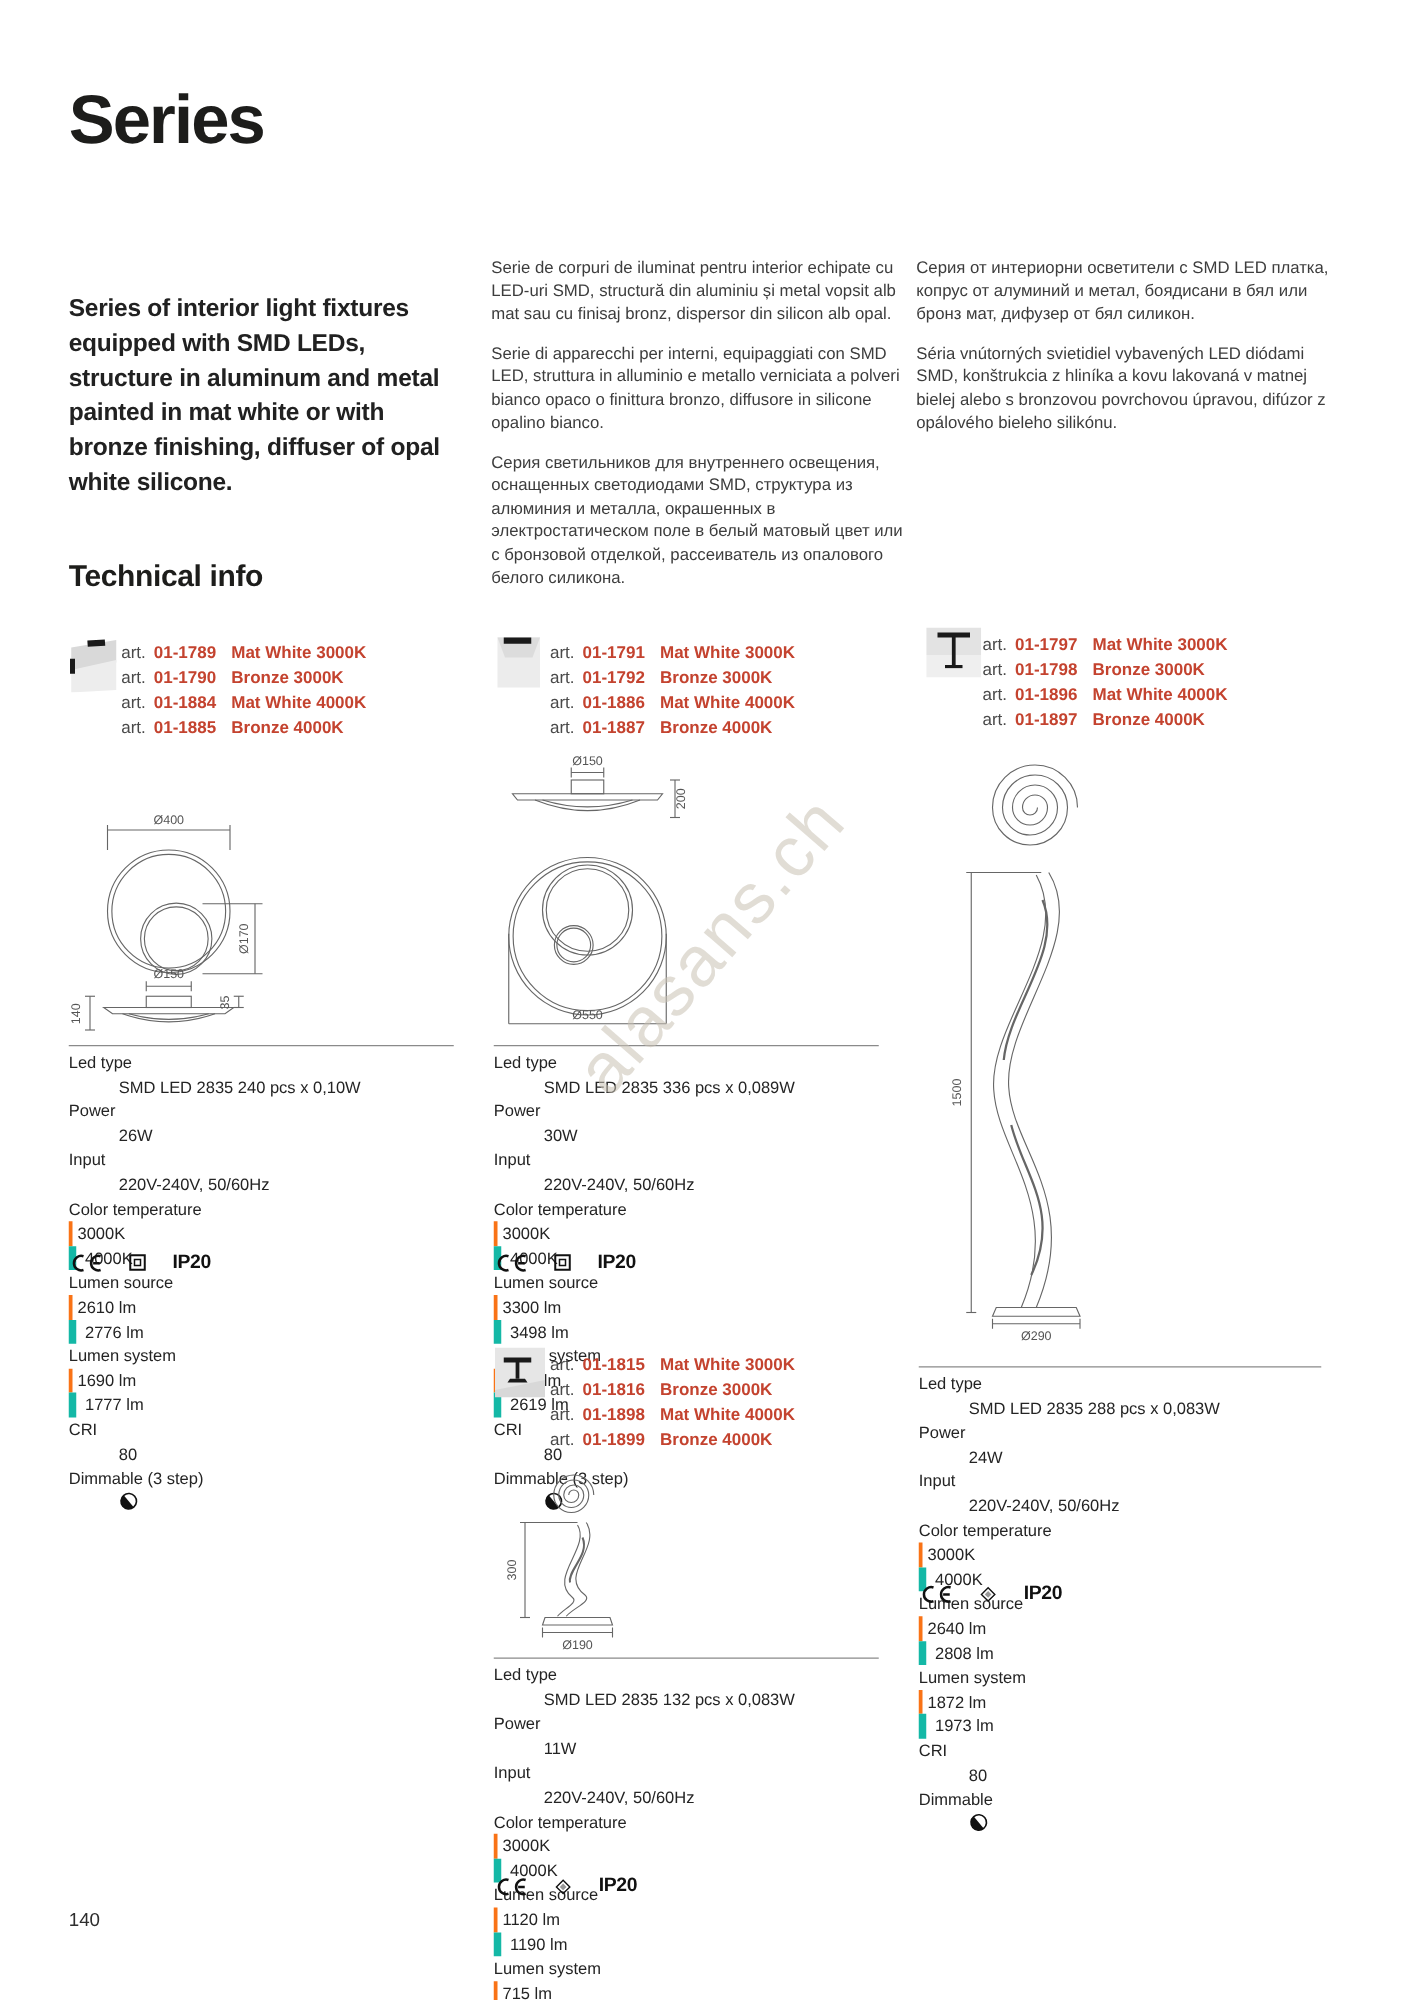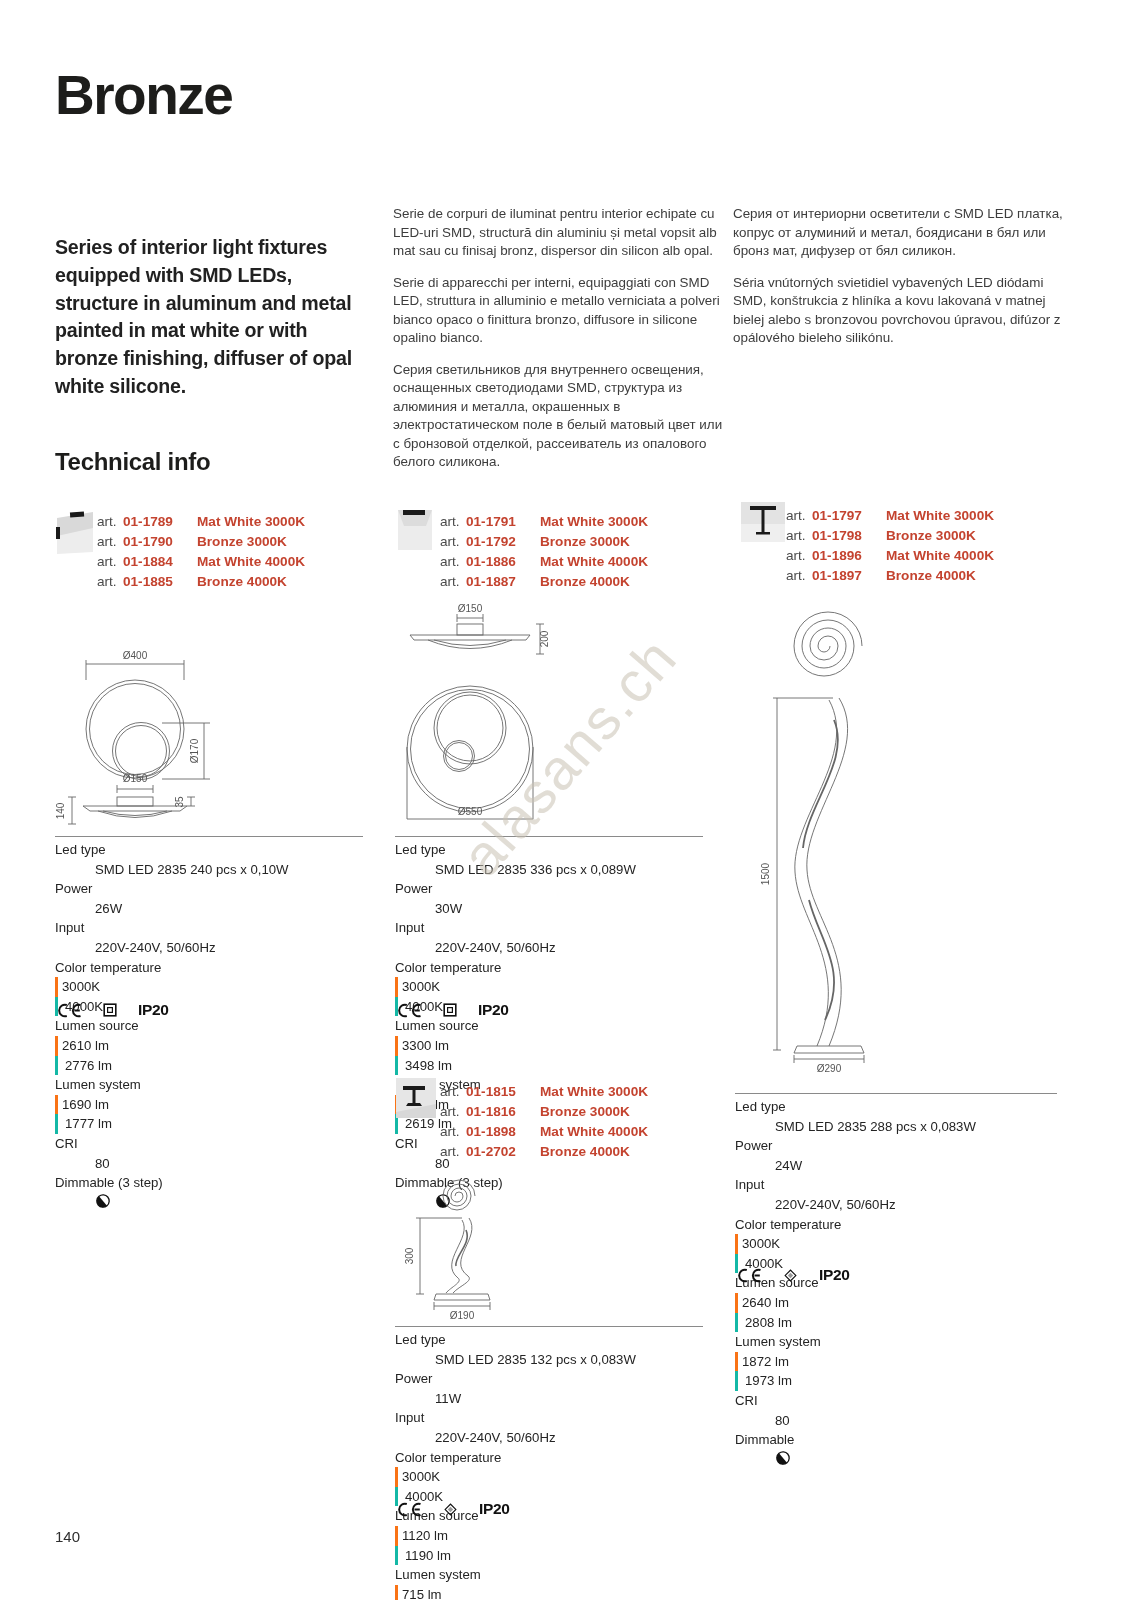--- a/index.html
+++ b/index.html
@@ -6,44 +6,44 @@
   .page{position:relative;width:1131px;height:1600px;background:#fff;overflow:hidden;
         font-family:"Liberation Sans",sans-serif;color:#1d1d1b;--red:#c4432f;}
   .abs{position:absolute;}
   .title{font-size:55px;font-weight:700;letter-spacing:-1.5px;line-height:1;}
   .intro-en{font-size:19.6px;font-weight:700;line-height:1.42;letter-spacing:-0.2px;color:#212121;margin-top:34px;}
   .icol p{font-size:13.4px;line-height:1.38;color:#3d3d3d;margin:0 0 13px 0;}
   .tech{font-size:24px;font-weight:700;letter-spacing:-0.3px;}
   .artrow{display:flex;align-items:baseline;line-height:20px;font-size:13.6px;white-space:nowrap;}
   .artp{color:#4a4a4a;width:26px;flex:none;}
   .artc{color:var(--red);font-weight:700;width:58px;flex:none;}
-  .artf{color:var(--red);font-weight:700;margin-left:16px;}
+  .artf{color:var(--red);font-weight:700;margin-left:4px;}
   .spec{border-top:1px solid #8a8a8a;padding-top:3px;font-size:13.2px;color:#242424;}
   .srow{display:flex;line-height:19.6px;align-items:stretch;flex-direction:column;}
   .slab{width:122px;flex:none;}
   .sval{flex:1;display:flex;align-items:center;margin-left:40px;}
   .sv1{width:80px;flex:none;border-left:3px solid #f97316;padding-left:4px;}
-  .sv2{flex:1;border-left:3px solid #14b8a6;padding-left:7px;}
+  .sv2{flex:1;border-left:6px solid #14b8a6;padding-left:7px;}
   .certs{display:flex;align-items:center;gap:21px;}
   .ipt{font-weight:700;font-size:15.5px;letter-spacing:-0.3px;color:#111;}
   .pagenum{font-size:15px;color:#2e2e2e;}
   .watermark{font-size:57px;letter-spacing:2px;color:#c9c2b4;opacity:0.55;
              transform:rotate(-49deg);transform-origin:0 0;white-space:nowrap;z-index:5;pointer-events:none;}
   svg.diag{overflow:visible;}
   svg.diag text{font-size:10px;fill:#555;stroke:none;font-family:"Liberation Sans",sans-serif;}
   svg.diag .ln{stroke:#666;stroke-width:0.9;fill:none;}
 </style>
 </head>
 <body>
 
 <div class="page">
 
   <div class="abs watermark" style="left:448px;top:845px;">alasans.ch</div>
 
-  <div class="abs title" style="left:55px;top:68px;">Bronze</div>
+  <div class="abs title" style="left:55px;top:68px;">Series</div>
 
   <div class="abs intro-en" style="left:55px;top:200px;width:315px;">Series of interior light fixtures equipped with SMD LEDs, structure in aluminum and metal painted in mat white or with bronze finishing, diffuser of opal white silicone.</div>
 
   <div class="abs icol" style="left:393px;top:205px;width:332px;">
     <p>Serie de corpuri de iluminat pentru interior echipate cu LED-uri SMD, structură din aluminiu și metal vopsit alb mat sau cu finisaj bronz, dispersor din silicon alb opal.</p>
     <p>Serie di apparecchi per interni, equipaggiati con SMD LED, struttura in alluminio e metallo verniciata a polveri bianco opaco o finittura bronzo, diffusore in silicone opalino bianco.</p>
     <p>Серия светильников для внутреннего освещения, оснащенных светодиодами SMD, структура из алюминия и металла, окрашенных в электростатическом поле в белый матовый цвет или с бронзовой отделкой, рассеиватель из опалового белого силикона.</p>
   </div>
 
   <div class="abs icol" style="left:733px;top:205px;width:338px;">
@@ -408,21 +408,21 @@
         <span class="artc">01-1816</span>
         <span class="artf">Bronze 3000K</span>
       </div>
     <div class="artrow">
         <span class="artp">art.</span>
         <span class="artc">01-1898</span>
         <span class="artf">Mat White 4000K</span>
       </div>
     <div class="artrow">
         <span class="artp">art.</span>
-        <span class="artc">01-2702</span>
+        <span class="artc">01-1899</span>
         <span class="artf">Bronze 4000K</span>
       </div>
   </div>
 
   <svg class="abs diag" style="left:396px;top:1172px;" width="180" height="152">
     <g class="ln">
       <path d="M79 24 A16 16 0 0 0 47 24 A14 14 0 0 0 75 24 A12 12 0 0 0 51 24 A10 10 0 0 0 71 24 A8 8 0 0 0 55 24 A6 6 0 0 0 67 24 A4 4 0 0 0 59 24"></path>
       <line x1="24" y1="46" x2="24" y2="122"></line>
         <line x1="20" y1="46" x2="66" y2="46"></line>
         <line x1="20" y1="122" x2="28" y2="122"></line>

